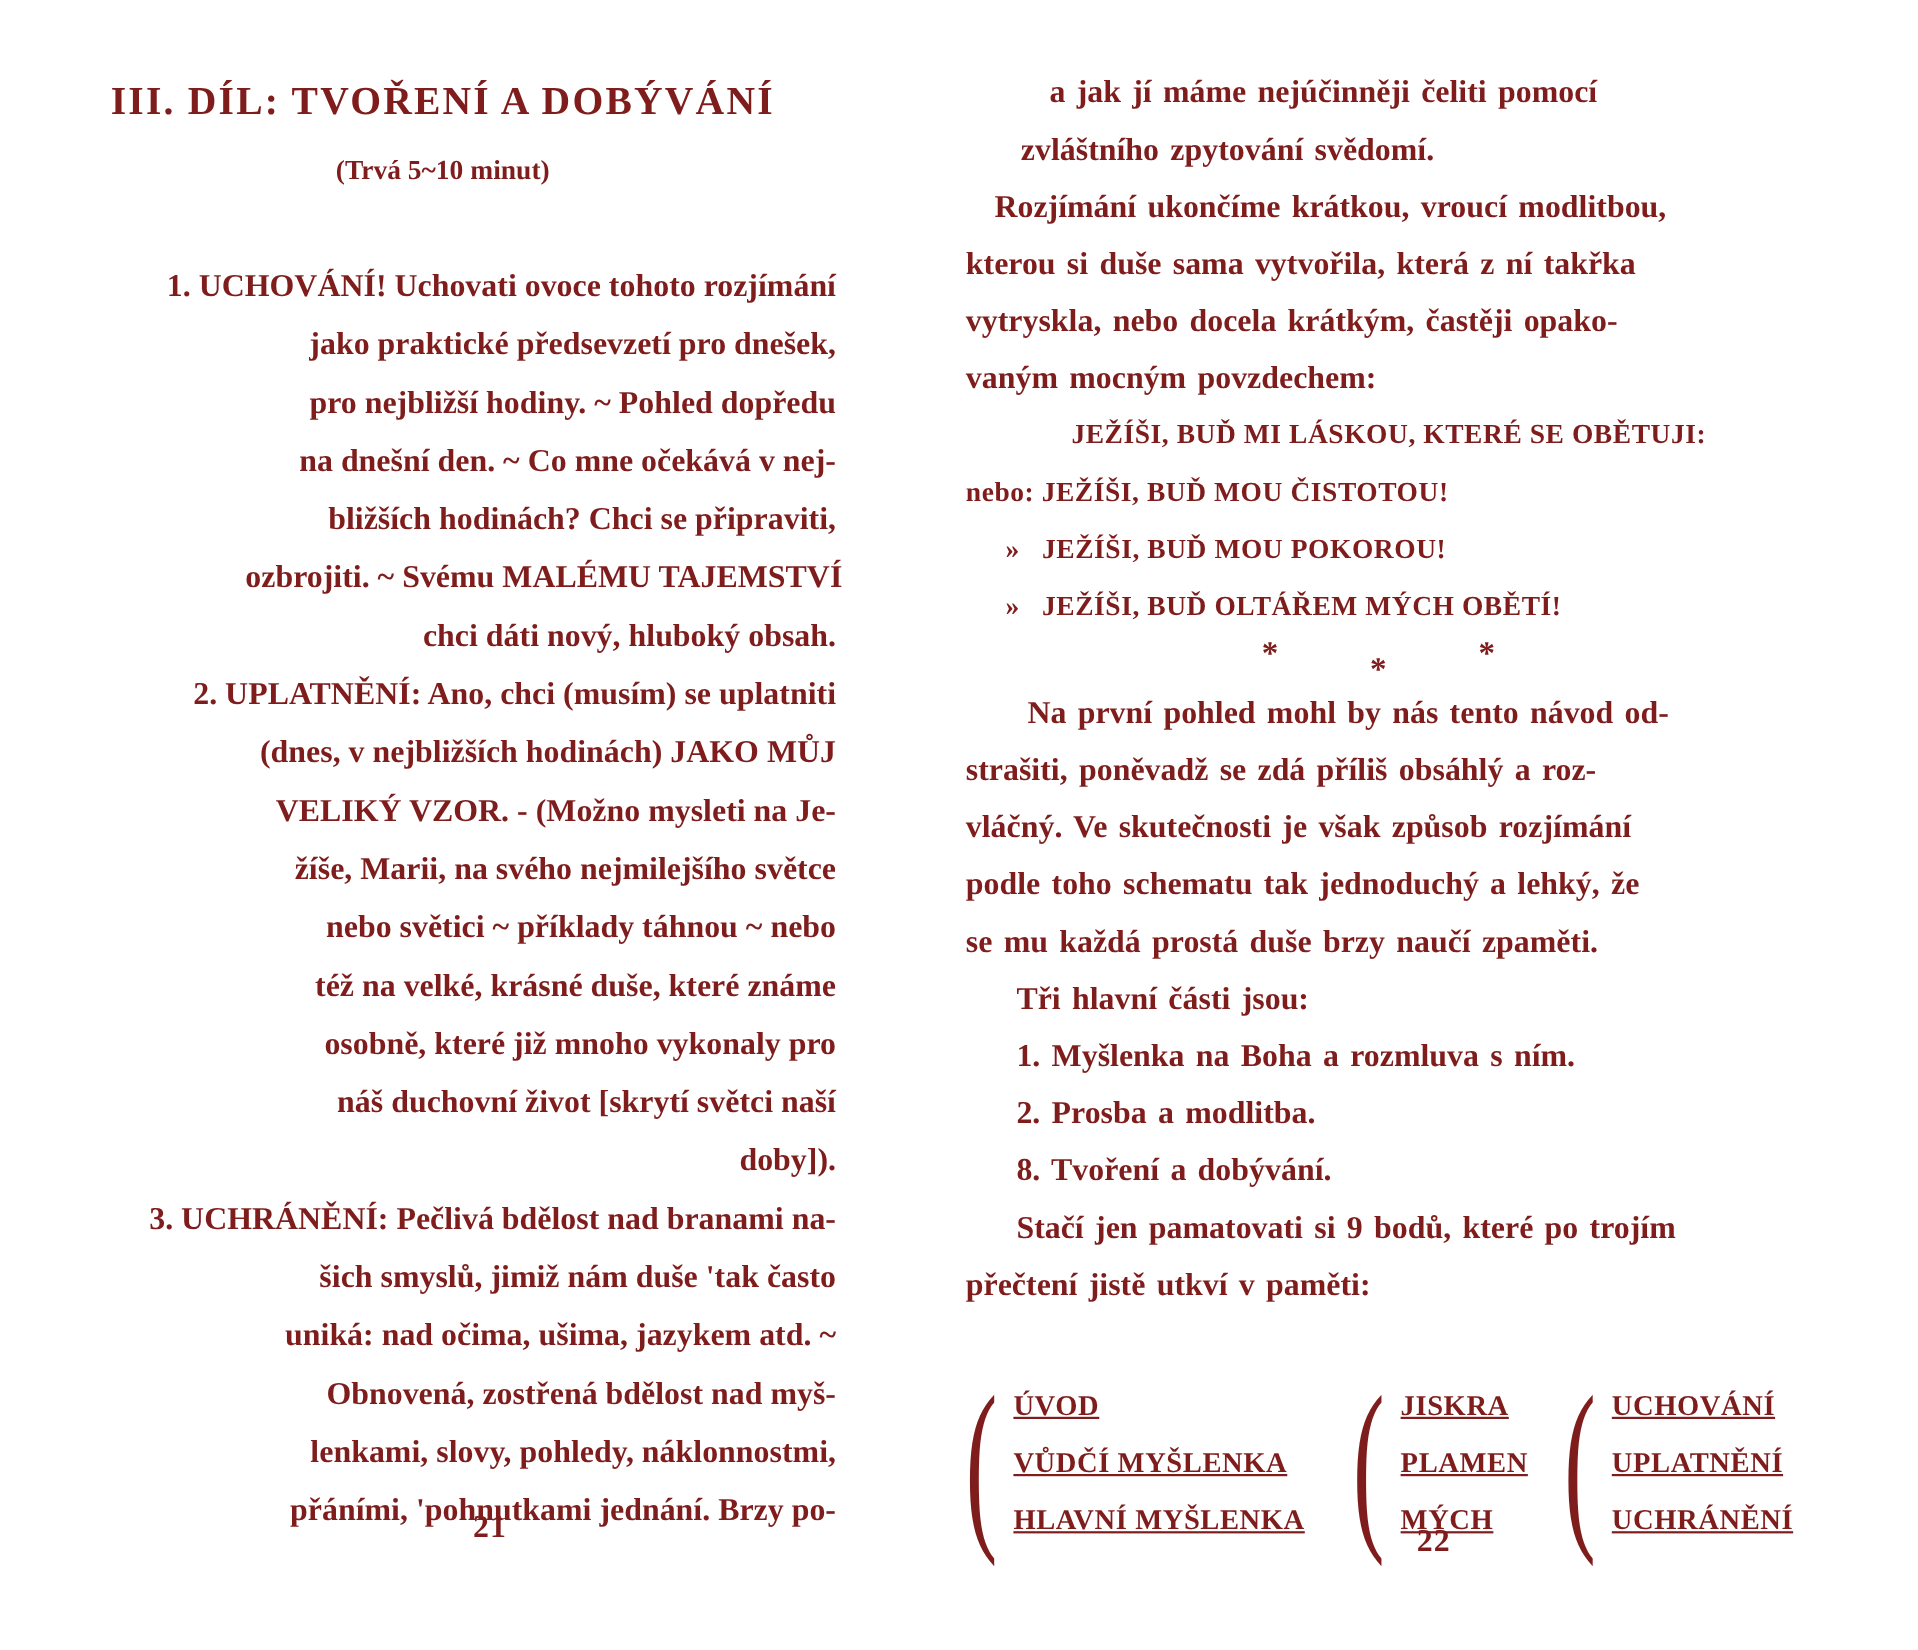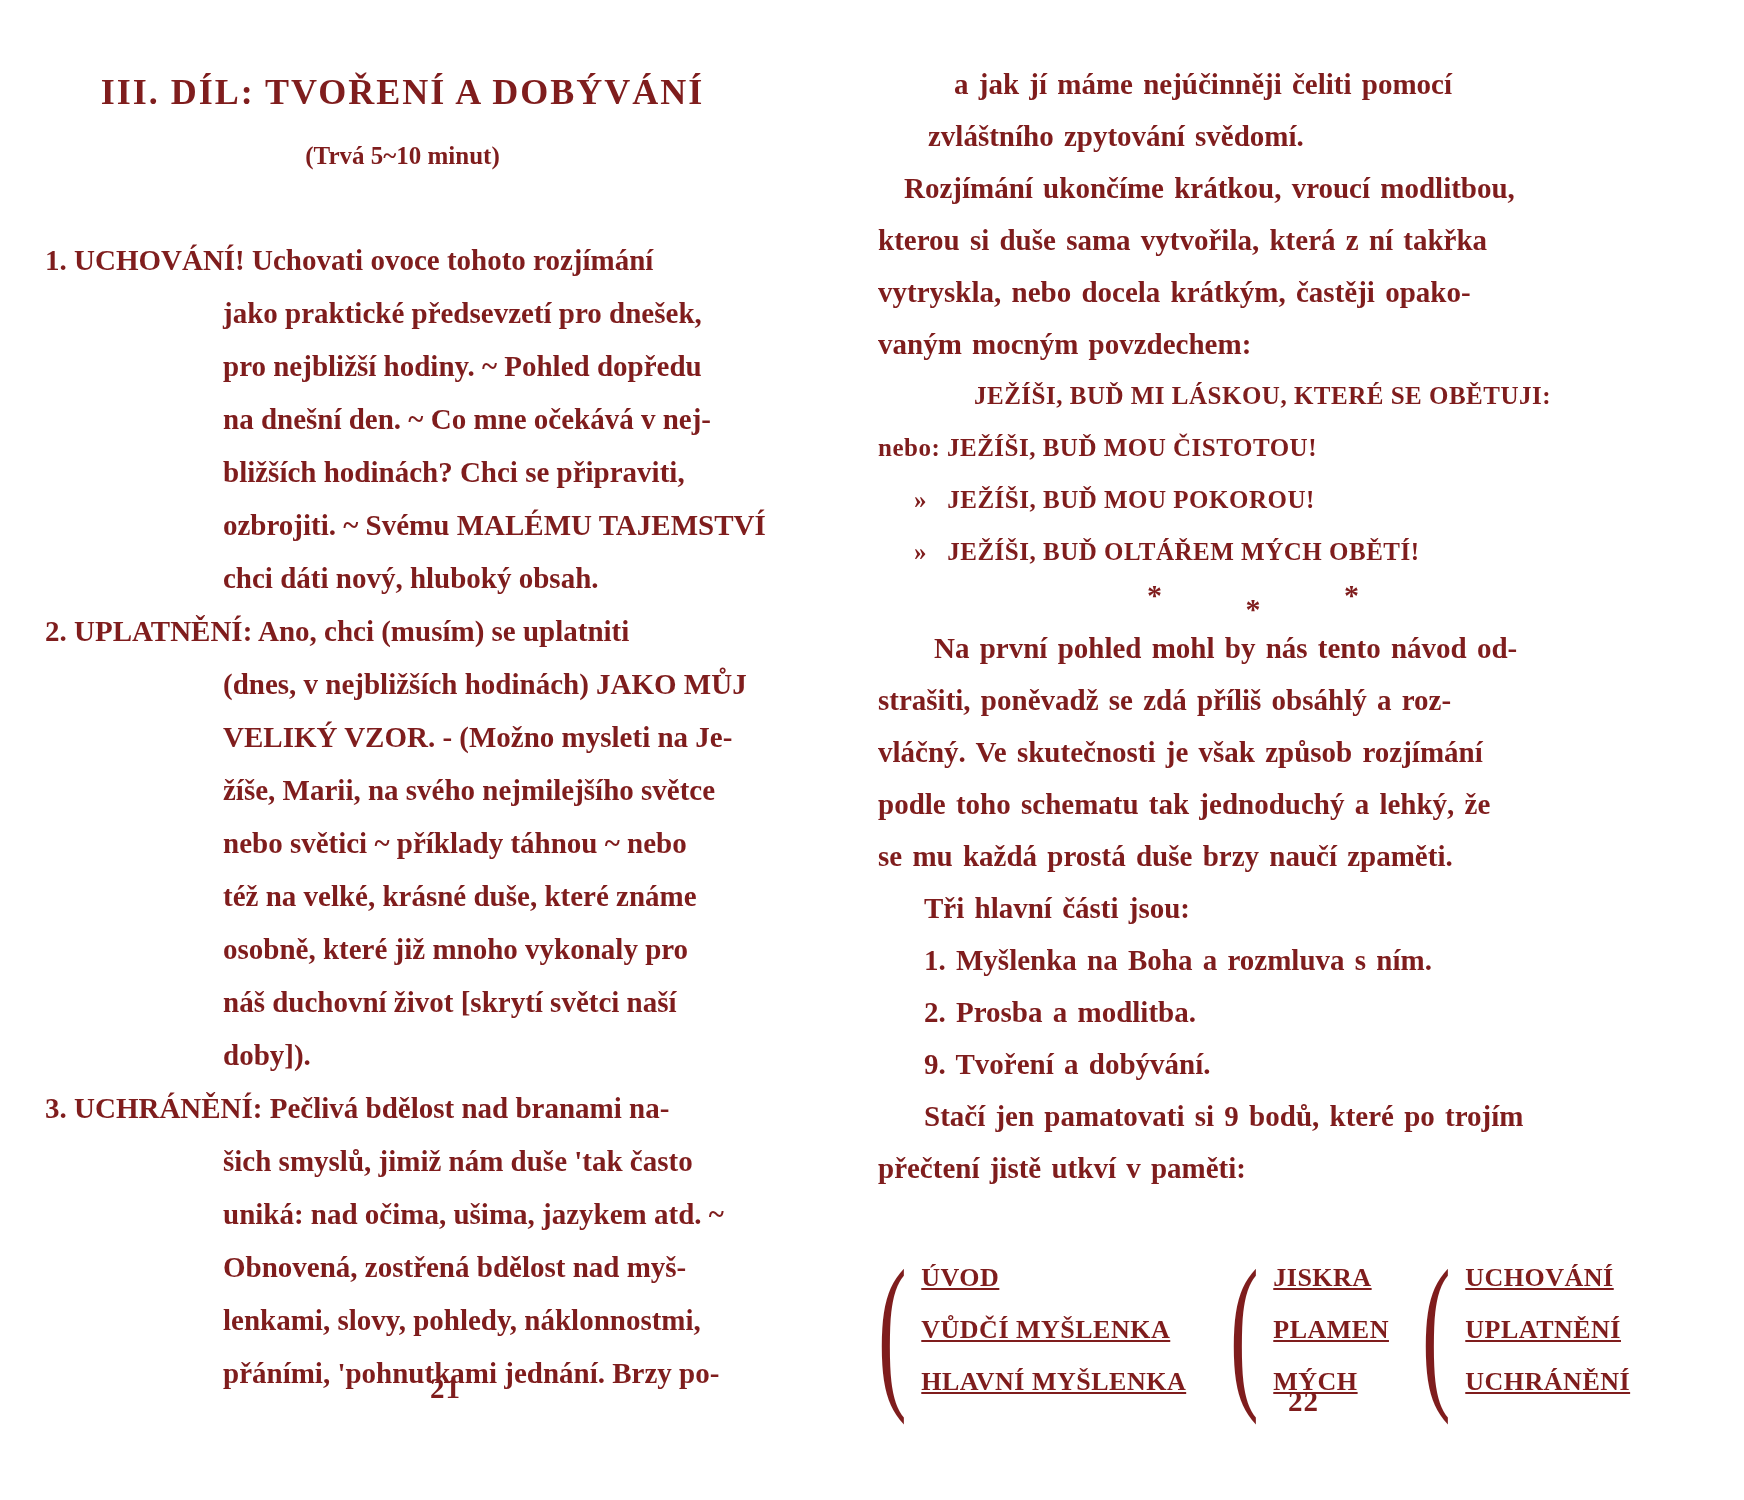--- a/index.html
+++ b/index.html
@@ -28,21 +28,21 @@
     line-height: 44px;
     white-space: pre;
   }
   .duration-note {
     font-size: 25px;
     text-align: center;
     line-height: 40px;
     margin-top: 22px;
     white-space: pre;
   }
-  .left-body { margin-top: 58px; }
+  .left-body { margin-top: 58px; text-align: right; }
 
   .line {
     font-size: 29px;
     line-height: 53px;
     white-space: pre;
   }
   .r .line { line-height: 52px; word-spacing: 3px; }
 
   .hang { padding-left: 178px; }
 
@@ -164,21 +164,21 @@
 
     <div>
       <div class="line" style="padding-left:56px">Na první pohled mohl by nás tento návod od-</div>
       <div class="line">strašiti, poněvadž se zdá příliš obsáhlý a roz-</div>
       <div class="line">vláčný. Ve skutečnosti je však způsob rozjímání</div>
       <div class="line">podle toho schematu tak jednoduchý a lehký, že</div>
       <div class="line">se mu každá prostá duše brzy naučí zpaměti.</div>
       <div class="line" style="padding-left:46px">Tři hlavní části jsou:</div>
       <div class="line" style="padding-left:46px">1. Myšlenka na Boha a rozmluva s ním.</div>
       <div class="line" style="padding-left:46px">2. Prosba a modlitba.</div>
-      <div class="line" style="padding-left:46px">9. Tvoření a dobývání.</div>
+      <div class="line" style="padding-left:46px">8. Tvoření a dobývání.</div>
       <div class="line" style="padding-left:46px">Stačí jen pamatovati si 9 bodů, které po trojím</div>
       <div class="line">přečtení jistě utkví v paměti:</div>
     </div>
 
     <div class="schema">
       <div class="schema-group g1">
         <span class="schema-brace">(</span>
         <span class="schema-rows">
           <span class="schema-row">ÚVOD</span>
           <span class="schema-row">VŮDČÍ MYŠLENKA</span>

